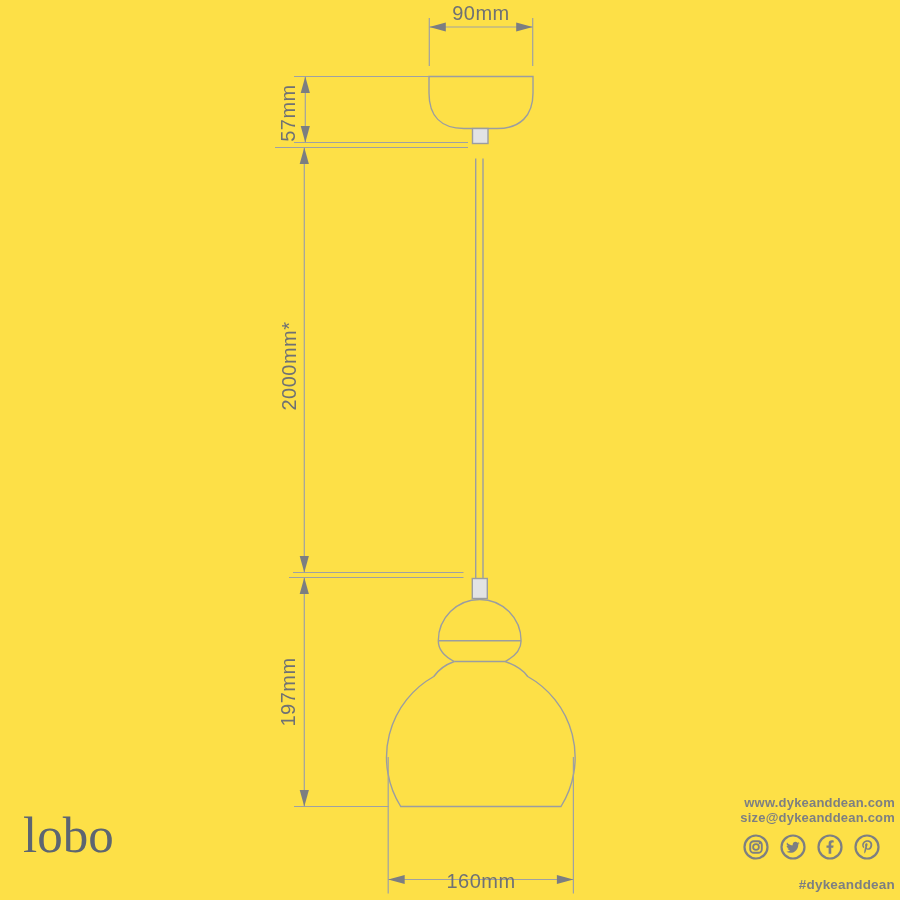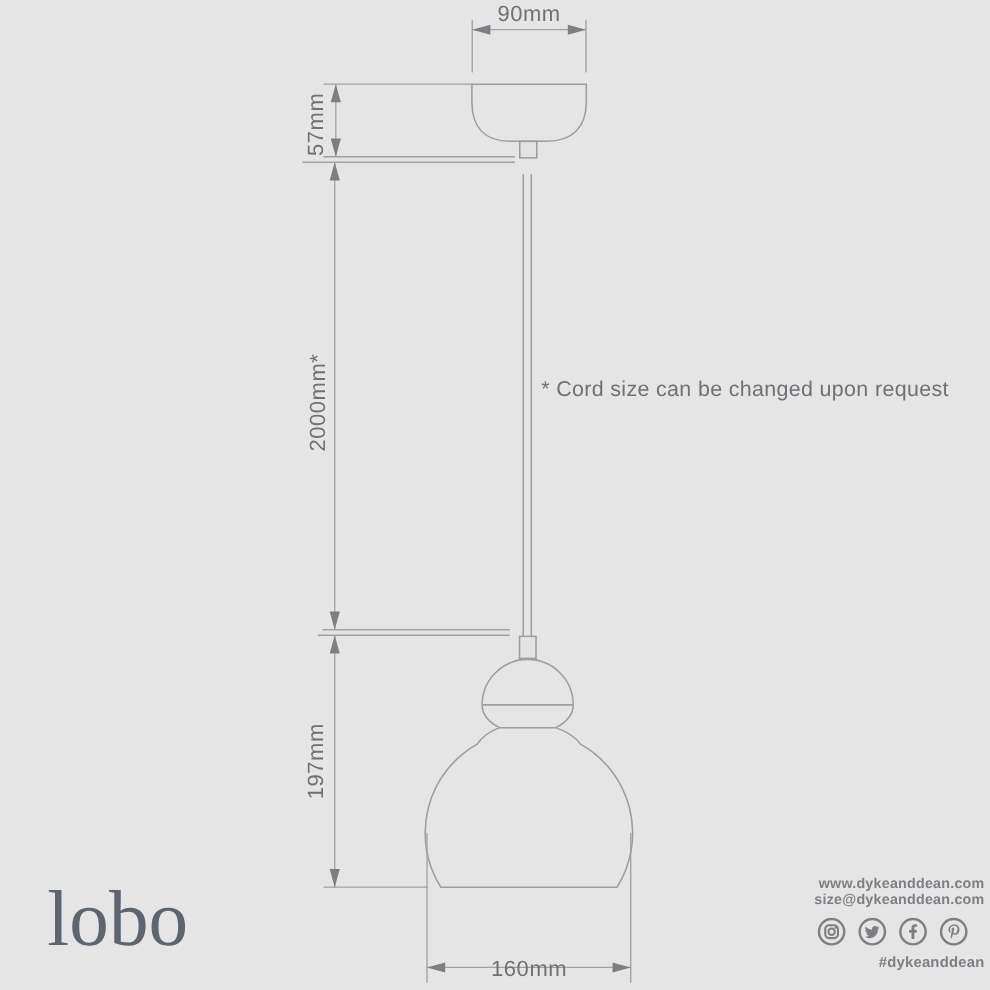--- a/index.html
+++ b/index.html
@@ -1,52 +1,52 @@
 <!DOCTYPE html>
 <html><head>
 <meta charset="utf-8">
 <style>
   html,body{margin:0;padding:0;}
   .stage{
     position:relative;width:900px;height:900px;
-    background:#e5e5e5;overflow:hidden;
+    background:#fde047;overflow:hidden;
     font-family:"Liberation Sans", sans-serif;
   }
   svg.linework{position:absolute;left:0;top:0;}
   .dim-label{
     position:absolute;color:#6f7174;font-size:20px;
     text-align:center;letter-spacing:0.5px;line-height:22px;
     white-space:nowrap;
   }
   .vlabel{transform:rotate(-90deg);}
   .note{
     position:absolute;left:492px;top:343px;
     color:#6f7174;font-size:19.5px;letter-spacing:0.3px;
     white-space:nowrap;
   }
   .logo{
-    position:absolute;left:43px;top:795px;height:80px;
+    position:absolute;left:23px;top:795px;height:80px;
     font-family:"Liberation Serif", serif;
-    font-size:72px;line-height:80px;color:#5d6571;letter-spacing:0px;
+    font-size:51px;line-height:80px;color:#5d6571;letter-spacing:0px;
   }
   .contact{
     position:absolute;left:740px;top:796px;width:155px;
     color:#7d7f82;
     text-align:right;
   }
   .contact .line{
     font-size:13px;font-weight:bold;letter-spacing:0.2px;
     line-height:14.5px;white-space:nowrap;
   }
   .social-row{
     margin-top:9px;margin-left:3px;display:flex;gap:11px;height:27px;
   }
   .social-row .sicon{width:26px;height:26px;display:block;}
   .hashtag{
-    margin-top:6px;font-size:13.5px;font-weight:bold;
+    margin-top:16px;font-size:13.5px;font-weight:bold;
     letter-spacing:0.2px;white-space:nowrap;
   }
 </style>
 </head>
 <body>
 
 <div class="stage">
 
   <svg class="linework" width="900" height="900" viewBox="0 0 900 900">
 
@@ -114,21 +114,20 @@
   <div class="dim-label" style="left:431px;top:2px;width:100px;">90mm</div>
 
   <div class="dim-label vlabel" style="left:243px;top:102px;width:90px;">57mm</div>
 
   <div class="dim-label vlabel" style="left:234px;top:355px;width:110px;">2000mm*</div>
 
   <div class="dim-label vlabel" style="left:238px;top:681px;width:100px;">197mm</div>
 
   <div class="dim-label" style="left:431px;top:852px;width:100px;margin-top:18px;">160mm</div>
 
-  <div class="note">* Cord size can be changed upon request</div>
 
   <div class="logo">lobo</div>
 
   <div class="contact">
     <div class="line">www.dykeanddean.com</div>
     <div class="line">size@dykeanddean.com</div>
 
     <div class="social-row">
 
       <svg class="sicon" viewBox="0 0 26 26">

